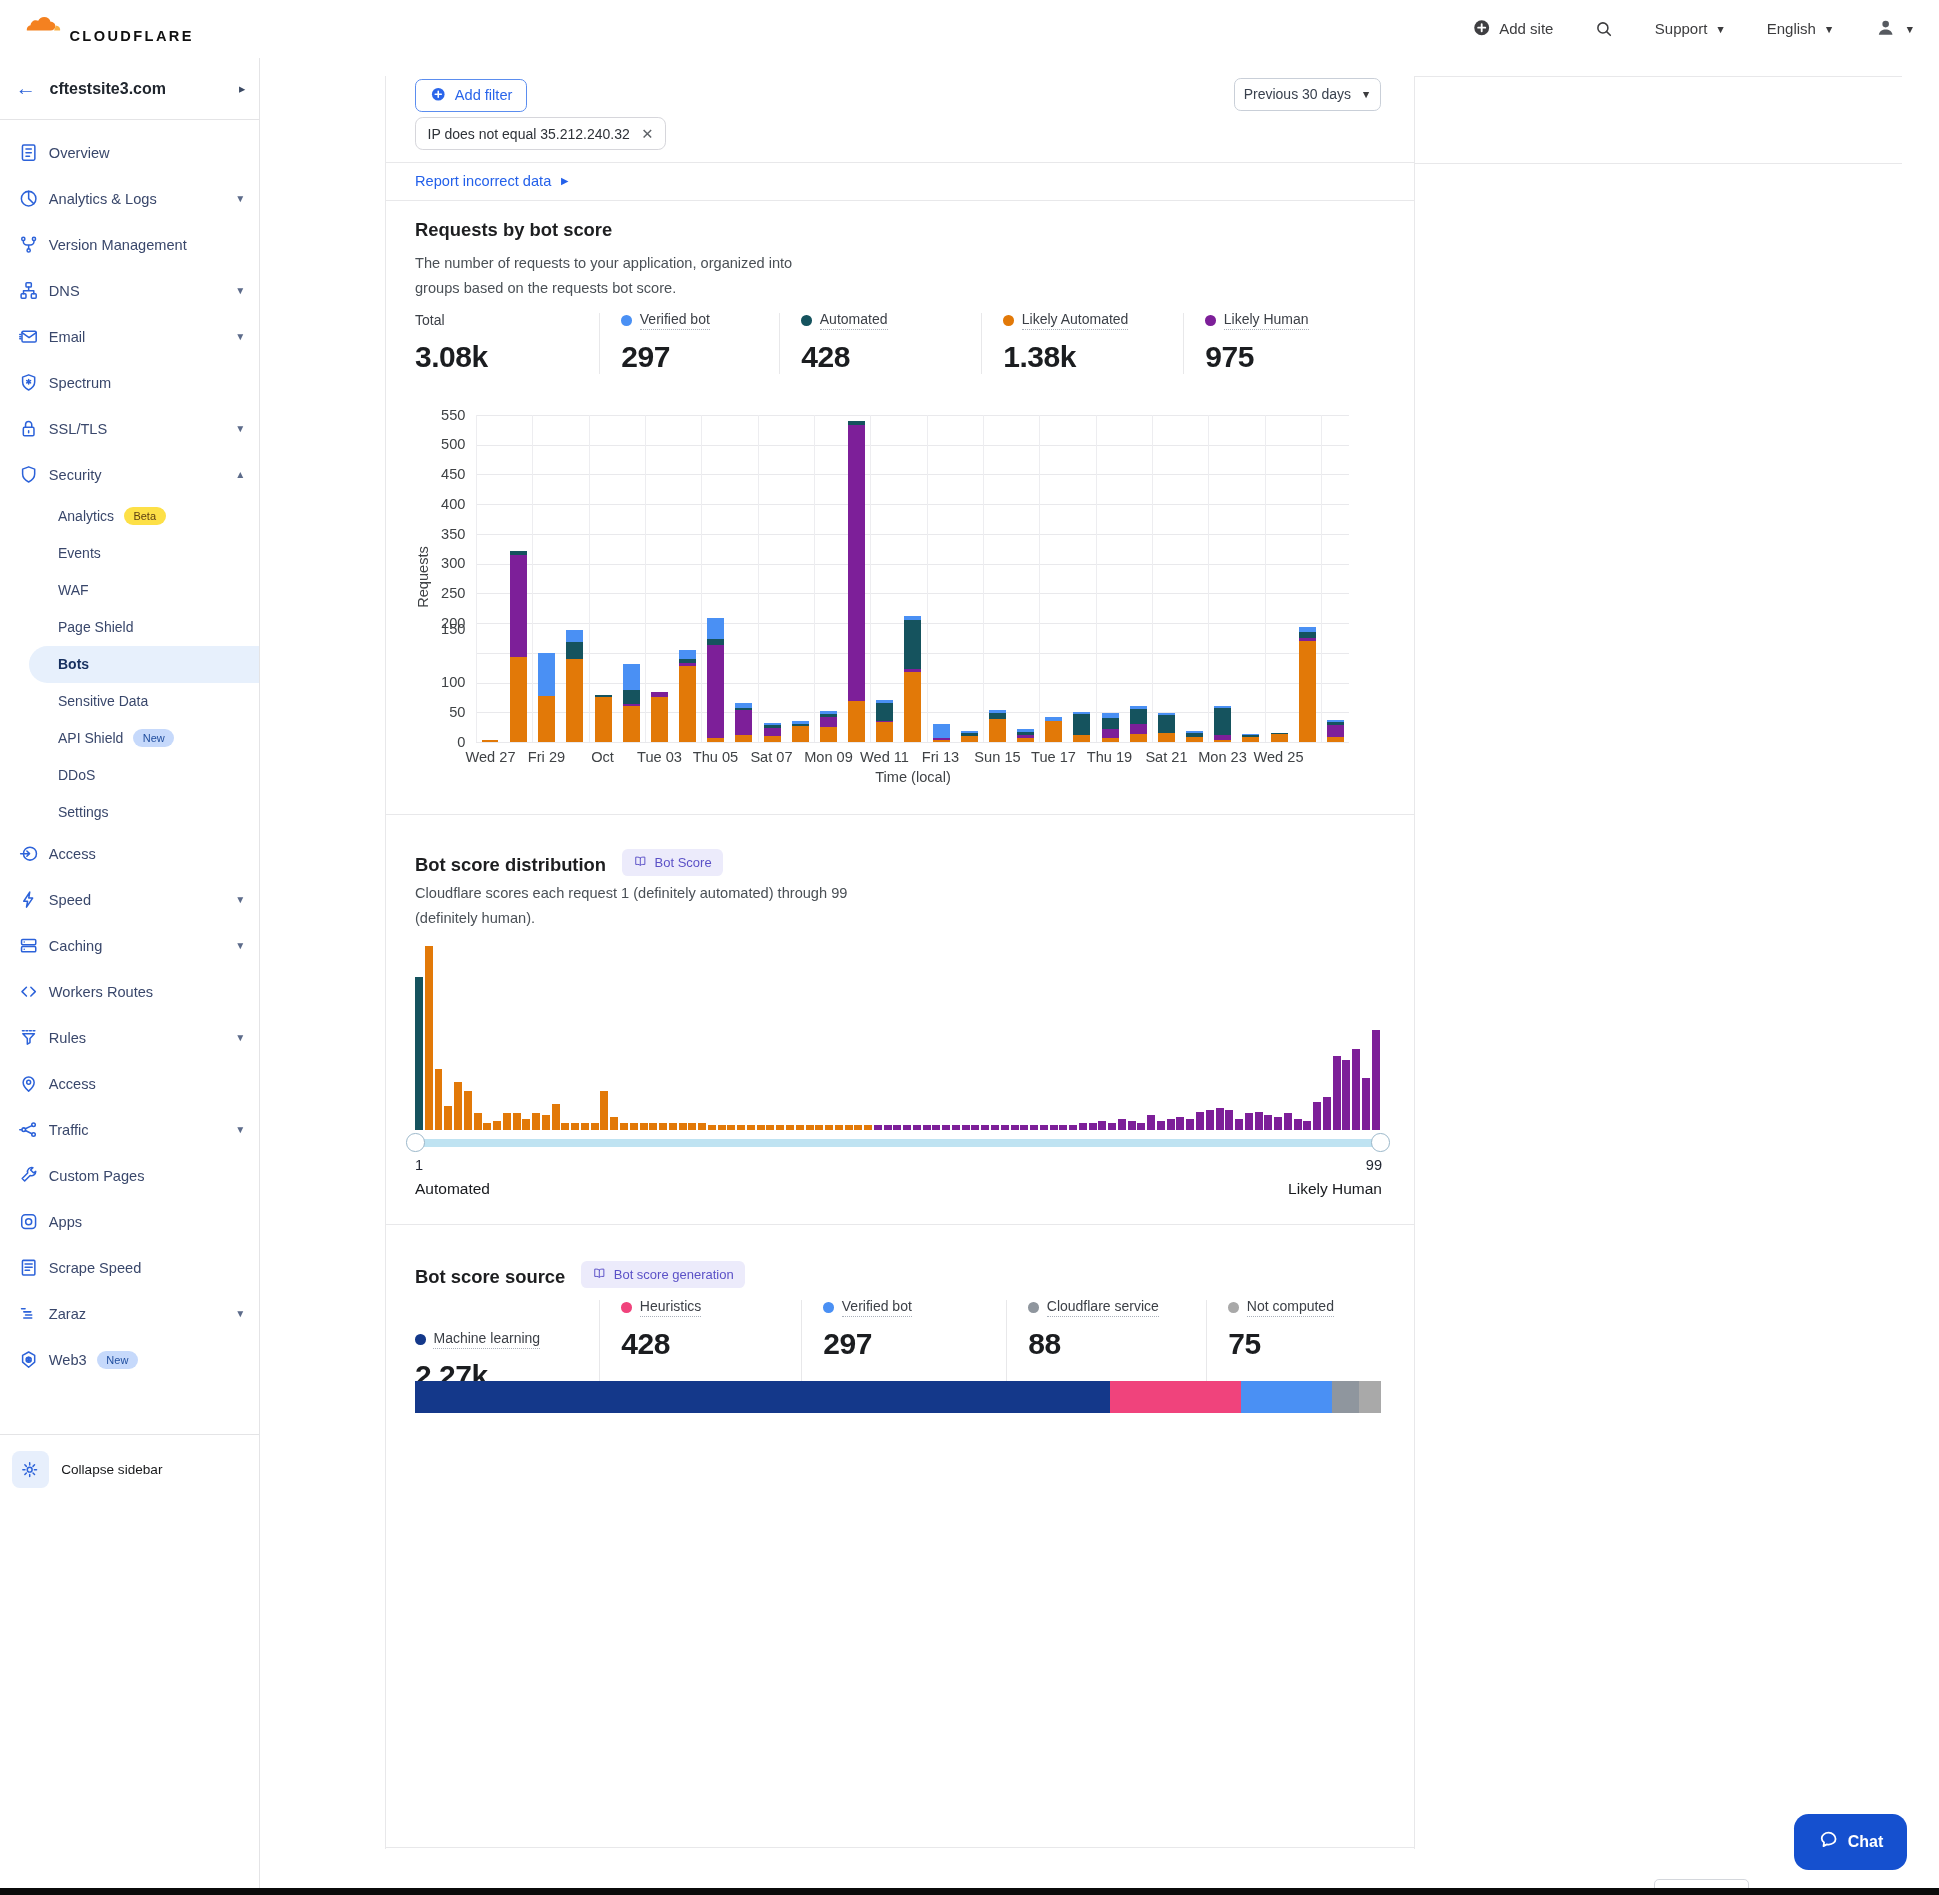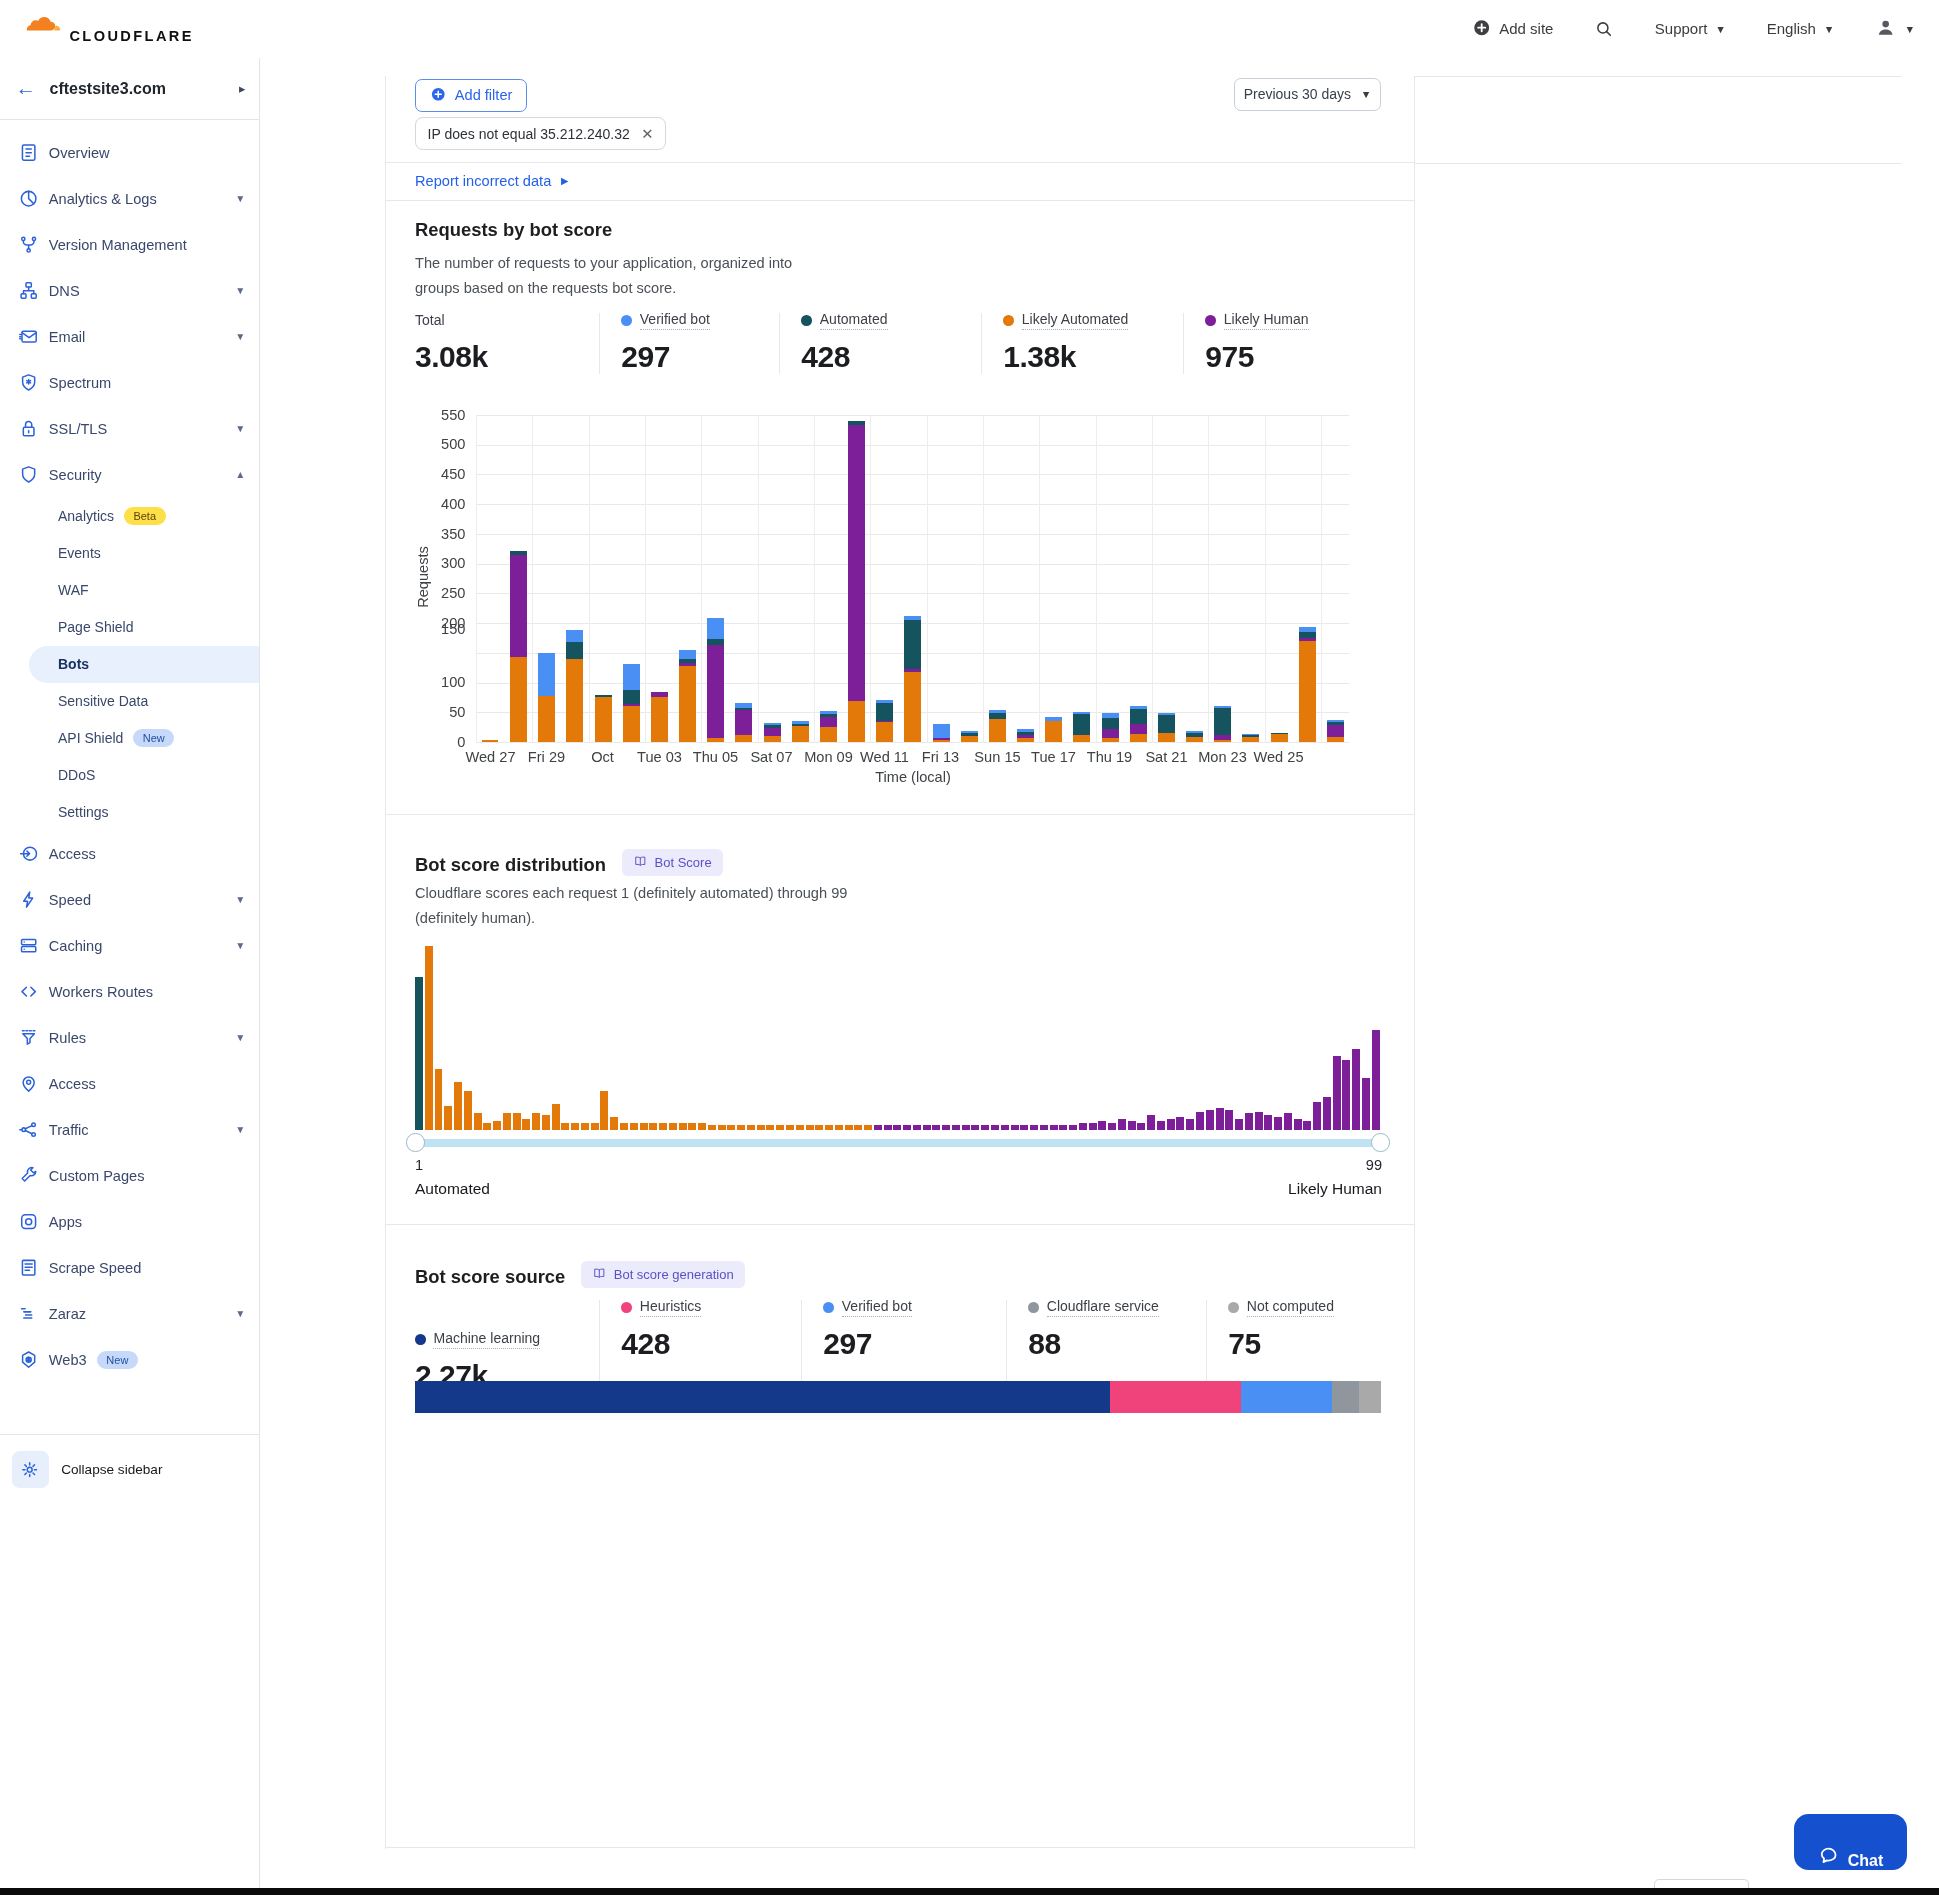--- a/index.html
+++ b/index.html
@@ -104,21 +104,21 @@
   .handle { position:absolute; top:-5.8px; width:18.4px; height:18.4px; border-radius:50%; background:#fff;
     border:1.9px solid #9db9cb; cursor:pointer; }
   .dist-num { position:absolute; font-size:14.6px; color:#1f2430; }
   .dist-cat { position:absolute; font-size:15.5px; color:#17191d; }
 
   
   #source-bar { position:absolute; left:29px; top:156px; width:966px; height:32px; display:flex; }
 
   
   #chat-btn { position:absolute; left:1794px; top:1814px; width:113px; height:56px; background:#1550cf;
-    border-radius:14.6px; color:#fff; display:flex; align-items:flex-end; justify-content:center; gap:8.7px;
+    border-radius:14.6px; color:#fff; display:flex; align-items:center; justify-content:center; gap:8.7px;
     font-size:16px; font-weight:700; cursor:pointer; z-index:20; }
   #chat-btn svg { width:21.3px; height:21.3px; }
   #bottom-strip { position:absolute; left:0; top:1888px; width:1940px; height:6.8px; background:#0b0b0b; z-index:30; }
   #partial-btn { position:absolute; left:1654px; top:1879px; width:95px; height:11.6px; background:#fff;
     border:1px solid #d4d7dc; border-radius:4.9px 4.9px 0 0; z-index:25; }
 </style>
 </head>
 <body>
 
 <div id="topbar">

